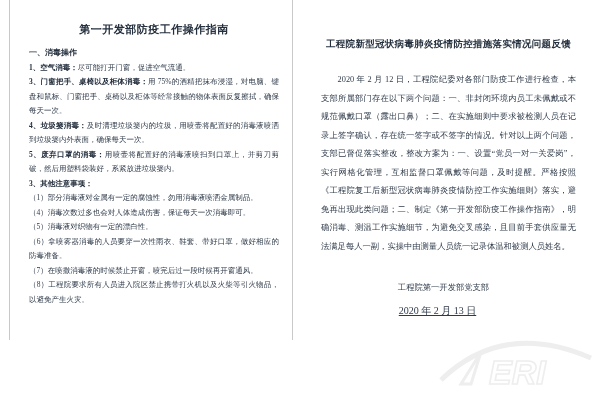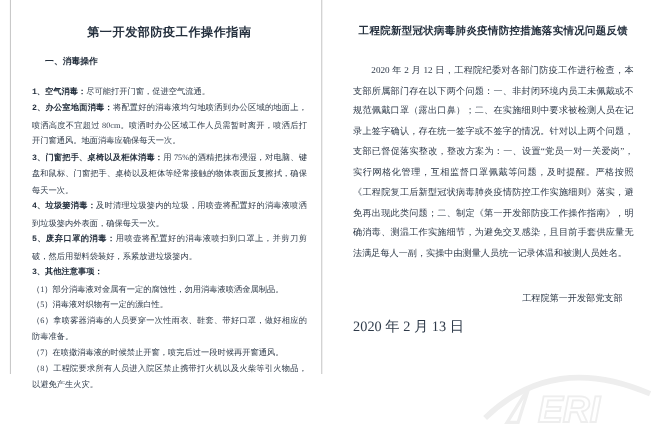--- a/index.html
+++ b/index.html
@@ -10,44 +10,44 @@
     color:#2e3a49;
   }
   .scan{display:flex;width:600px;height:340px;position:relative;z-index:1;}
   .gutter-left{width:9px;flex:0 0 9px;}
   .page{background:transparent;box-sizing:border-box;}
   .page-left{
     flex:0 0 284px;width:284px;
     border-left:1px solid #c9c9c9;border-right:1px solid #c9c9c9;
     padding:22px 13px 0 19px;
   }
-  .page-right{flex:1;padding:22px 24px 0 28px;}
+  .page-right{flex:1;padding:38px 24px 0 28px;}
 
   .l-title{
     text-align:center;font-weight:bold;font-size:11px;
     margin:0 0 9px 0;color:#25303e;letter-spacing:.5px;
   }
-  .l-heading{font-weight:bold;font-size:8px;margin:12px;line-height:14.5px;color:#25303e;}
+  .l-heading{font-weight:bold;font-size:8px;margin:0;line-height:14.5px;color:#25303e;}
   .l-item{font-size:7.5px;line-height:14.5px;margin:0;text-align:justify;}
-  .l-item b{color:#25303e;font-family:Liberation Mono, monospace;}
+  .l-item b{color:#25303e;}
   .l-note{font-size:7.5px;line-height:14.5px;margin:0;text-align:justify;}
 
   .r-title{
     text-align:center;font-weight:bold;font-size:9.5px;
     margin:0 0 20px 0;color:#25303e;letter-spacing:.3px;
   }
   .r-body{
     font-size:8.3px;line-height:18.5px;margin:0;
     text-align:justify;text-indent:2em;
   }
   .r-signature{
-    text-align:right;font-size:8.3px;margin:26px 10px 0 0;
+    text-align:center;font-size:8.3px;margin:26px 10px 0 0;
   }
   .r-date{
-    text-align:left;font-size:13px;margin:11px 22px 0 0;
+    text-align:center;font-size:10px;margin:11px 22px 0 0;text-decoration:underline;
   }
 
   .watermark{
     position:absolute;right:2px;bottom:4px;z-index:0;
     width:175px;height:78px;pointer-events:none;
   }
 </style>
 </head>
 <body>
 
@@ -58,27 +58,27 @@
 </svg>
 
 <div class="scan">
   <div class="gutter-left"></div>
 
   <div class="page page-left">
     <p class="l-title">第一开发部防疫工作操作指南</p>
     <p class="l-heading">一、消毒操作</p>
 
     <p class="l-item"><b>1、空气消毒：</b><span>尽可能打开门窗，促进空气流通。</span></p>
-    <p class="l-item"><b>2、办公室地面消毒：</b><span>将配置好的消毒液均匀地喷洒到办公区域的地面上，喷洒高度不宜超过 80cm。喷洒时办公区域工作人员需暂时离开，喷洒后打开门窗通风。地面消毒应确保每天一次。</span></p>
     <p class="l-item"><b>3、门窗把手、桌椅以及柜体消毒：</b><span>用 75%的酒精把抹布浸湿，对电脑、键盘和鼠标、门窗把手、桌椅以及柜体等经常接触的物体表面反复擦拭，确保每天一次。</span></p>
     <p class="l-item"><b>4、垃圾篓消毒：</b><span>及时清理垃圾篓内的垃圾，用喷壶将配置好的消毒液喷洒到垃圾篓内外表面，确保每天一次。</span></p>
     <p class="l-item"><b>5、废弃口罩的消毒：</b><span>用喷壶将配置好的消毒液喷扫到口罩上，并剪刀剪破，然后用塑料袋装好，系紧放进垃圾篓内。</span></p>
     <p class="l-item"><b>3、其他注意事项：</b><span></span></p>
 
     <p class="l-note">（1）部分消毒液对金属有一定的腐蚀性，勿用消毒液喷洒金属制品。</p>
+    <p class="l-note">（4）消毒次数过多也会对人体造成伤害，保证每天一次消毒即可。</p>
     <p class="l-note">（5）消毒液对织物有一定的漂白性。</p>
     <p class="l-note">（6）拿喷雾器消毒的人员要穿一次性雨衣、鞋套、带好口罩，做好相应的防毒准备。</p>
     <p class="l-note">（7）在喷撒消毒液的时候禁止开窗，喷完后过一段时候再开窗通风。</p>
     <p class="l-note">（8）工程院要求所有人员进入院区禁止携带打火机以及火柴等引火物品，以避免产生火灾。</p>
   </div>
 
   <div class="page page-right">
     <p class="r-title">工程院新型冠状病毒肺炎疫情防控措施落实情况问题反馈</p>
     <p class="r-body">2020 年 2 月 12 日，工程院纪委对各部门防疫工作进行检查，本支部所属部门存在以下两个问题：一、非封闭环境内员工未佩戴或不规范佩戴口罩（露出口鼻）；二、在实施细则中要求被检测人员在记录上签字确认，存在统一签字或不签字的情况。针对以上两个问题，支部已督促落实整改，整改方案为：一、设置“党员一对一关爱岗”，实行网格化管理，互相监督口罩佩戴等问题，及时提醒。严格按照《工程院复工后新型冠状病毒肺炎疫情防控工作实施细则》落实，避免再出现此类问题；二、制定《第一开发部防疫工作操作指南》，明确消毒、测温工作实施细节，为避免交叉感染，且目前手套供应量无法满足每人一副，实操中由测量人员统一记录体温和被测人员姓名。</p>
     <p class="r-signature">工程院第一开发部党支部</p>

